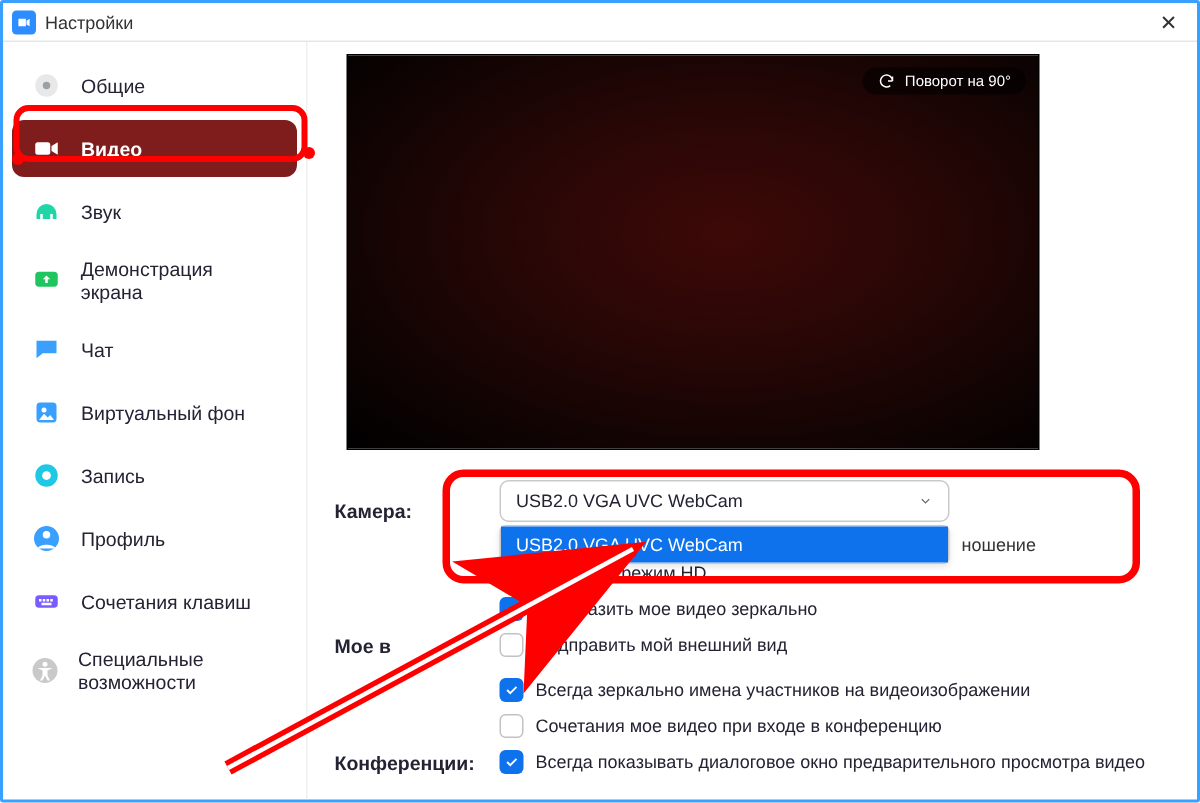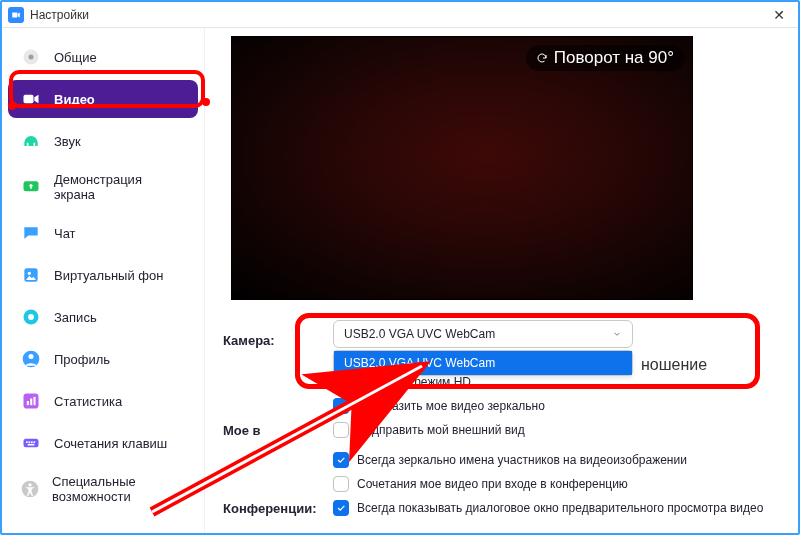--- a/index.html
+++ b/index.html
@@ -23,30 +23,30 @@
   .body { display: flex; height: calc(100% - 26px); }
   .sidebar {
     width: 203px; padding: 10px 6px; display: flex; flex-direction: column; gap: 4px;
     border-right: 1px solid #f0f0f0;
   }
   .side-item {
     display: flex; align-items: center; gap: 12px; padding: 8px 12px; border-radius: 8px;
     cursor: pointer; color: #232333; font-size: 13px;
   }
   .side-item .icon { width: 22px; height: 22px; display: inline-flex; align-items: center; justify-content: center; }
-  .side-item.active { background: #4c1d95; color: #fff; font-weight: 600; }
+  .side-item.active { background: #7f1d1d; color: #fff; font-weight: 600; }
   .content { flex: 1; padding: 8px 18px 0 18px; position: relative; overflow: hidden; }
   .preview {
     width: 462px; height: 264px; margin-left: 8px;
     background: radial-gradient(ellipse at 55% 45%, #3d0907 0%, #2a0706 35%, #120403 70%, #000 100%);
     border: 1px solid #000; position: relative;
   }
   .rotate-pill {
     position: absolute; top: 8px; right: 8px; background: rgba(0,0,0,.55); color: #fff;
-    border-radius: 14px; padding: 3px 10px; font-size: 17px; display: flex; align-items: center; gap: 6px;
+    border-radius: 14px; padding: 3px 10px; font-size: 10px; display: flex; align-items: flex-end; gap: 6px;
     cursor: pointer;
   }
   .rotate-pill svg { width: 12px; height: 12px; fill: none; stroke: #fff; stroke-width: 2; }
   .section { margin-top: 20px; }
   .row { display: flex; align-items: flex-end; }
   .row-label { width: 110px; font-weight: 700; font-size: 13px; padding-top: 4px; }
   .row-body { flex: 1; display: flex; flex-direction: column; gap: 8px; }
   .select-wrap { position: relative; width: 300px; }
   .select {
     width: 300px; height: 28px; border: 1px solid #c9c9c9; border-radius: 6px; padding: 0 10px;
@@ -54,21 +54,21 @@
     background: #fff;
   }
   .select .chev { width: 10px; height: 10px; }
   .dropdown {
     position: absolute; top: 30px; left: 0; width: 300px; border: 1px solid #c9c9c9;
     border-radius: 4px; background: #fff; z-index: 5; box-shadow: 0 2px 4px rgba(0,0,0,.1);
   }
   .dropdown-option {
     background: #0e72ed; color: #fff; padding: 5px 10px; font-size: 12px; cursor: pointer;
   }
-  .ratio-label { position: absolute; left: 308px; top: 36px; font-size: 16px; color: #333; }
+  .ratio-label { position: absolute; left: 308px; top: 36px; font-size: 12px; color: #333; }
   .checks { display: flex; flex-direction: column; gap: 8px; margin-top: 38px; }
   .check { display: flex; align-items: center; gap: 8px; font-size: 12px; color: #232333; cursor: pointer; }
   .cb {
     width: 16px; height: 16px; border-radius: 4px; display: inline-flex; align-items: center; justify-content: center;
     flex-shrink: 0;
   }
   .cb.empty { border: 1px solid #c2c2c2; background: #fff; }
   .cb.checked { background: #0e72ed; }
   .cb.checked svg { width: 10px; height: 10px; stroke: #fff; stroke-width: 3; fill: none; }
 
@@ -168,31 +168,20 @@
       </div>
       <div class="side-item">
         <span class="icon">
           <svg viewBox="0 0 24 24" width="20" height="20">
               <circle cx="12" cy="12" r="10" fill="#3aa0ff"></circle>
               <circle cx="12" cy="9" r="3" fill="#fff"></circle>
               <path d="M5 20c1-4 13-4 14 0z" fill="#fff"></path>
             </svg>
         </span>
         <span>Профиль</span>
-      </div>
-      <div class="side-item">
-        <span class="icon">
-          <svg viewBox="0 0 24 24" width="20" height="20">
-              <rect x="3" y="3" width="18" height="18" rx="4" fill="#b860ef"></rect>
-              <rect x="7" y="12" width="2.5" height="5" fill="#fff"></rect>
-              <rect x="11" y="9" width="2.5" height="8" fill="#fff"></rect>
-              <rect x="15" y="7" width="2.5" height="10" fill="#fff"></rect>
-            </svg>
-        </span>
-        <span>Статистика</span>
       </div>
       <div class="side-item">
         <span class="icon">
           <svg viewBox="0 0 24 24" width="20" height="20">
               <rect x="3" y="7" width="18" height="10" rx="3" fill="#7a5bff"></rect>
               <rect x="6" y="10" width="2" height="2" fill="#fff"></rect>
               <rect x="9" y="10" width="2" height="2" fill="#fff"></rect>
               <rect x="12" y="10" width="2" height="2" fill="#fff"></rect>
               <rect x="15" y="10" width="2" height="2" fill="#fff"></rect>
               <rect x="8" y="13" width="8" height="2" fill="#fff"></rect>

